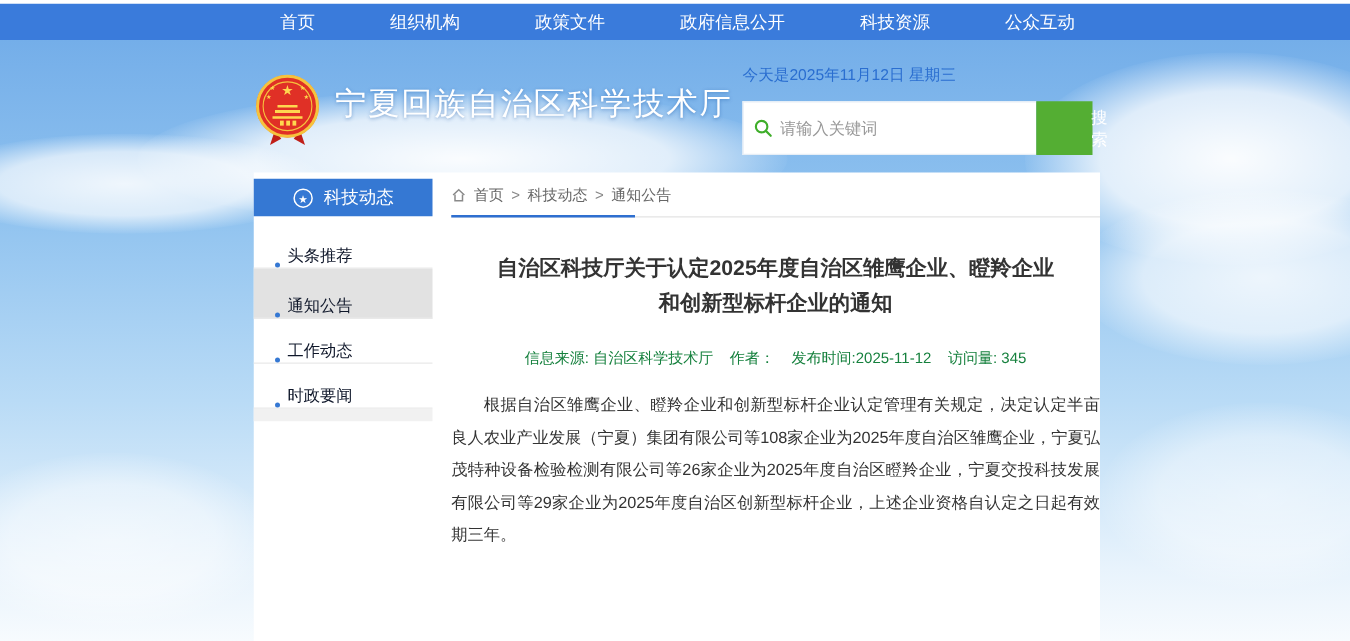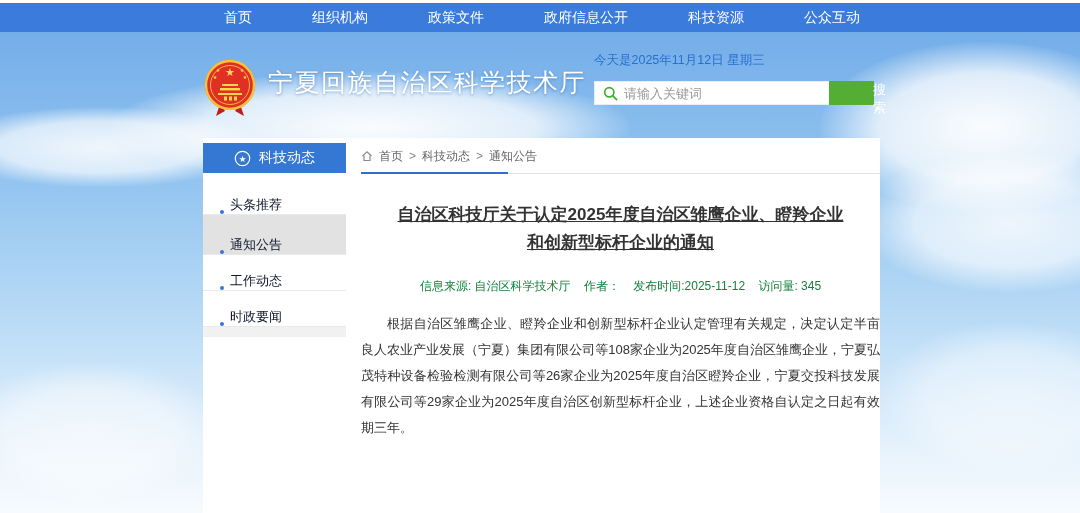--- a/index.html
+++ b/index.html
@@ -36,21 +36,21 @@
   .site-title { color:#fff; font-size:25px; font-weight:normal; letter-spacing:1.5px;
     text-shadow:0 1px 3px rgba(20,80,160,.45); white-space:nowrap; }
   .site-subtitle { color:#fff; font-size:11px; letter-spacing:1.1px; word-spacing:7px;
     margin-top:7px; text-shadow:0 1px 2px rgba(20,80,160,.4); white-space:nowrap; }
 
   .header-right { position:absolute; left:594px; top:52px; width:280px; }
   .date-row { display:flex; align-items:center; font-size:12.5px; color:#2a6ed0; }
   .date-text { flex:0 0 auto; }
   .quick-links { margin-left:auto; display:flex; gap:8px; }
   .quick-links span { color:#2a6ed0; cursor:pointer; white-space:nowrap; }
-  .search-row { margin-top:12px; display:flex; height:24px; }
+  .search-row { margin-top:12px; display:flex; height:43px; }
   .search-box { flex:1; background:#fff; display:flex; align-items:center; padding-left:8px;
     border:1px solid #e7eef6; border-right:none; }
   .search-box input { border:none; outline:none; flex:1; font-size:13px; color:#333;
     font-family:"Liberation Sans","DejaVu Sans",sans-serif; background:transparent; margin-left:6px; }
   .search-box input::placeholder { color:#999; }
   .search-btn { width:45px; background:#54ae33; color:#fff; font-size:13px; border:none;
     cursor:pointer; font-family:"Liberation Sans","DejaVu Sans",sans-serif;padding-left:44px; }
 
   
   .panel { position:absolute; left:203px; top:138px; width:677px; height:375px; background:#fff; }
@@ -68,21 +68,21 @@
 
   
   .content { position:absolute; left:158px; top:5px; width:519px; }
   .breadcrumb { display:flex; align-items:center; gap:6px; height:26px; font-size:12px; color:#666; }
   .breadcrumb .crumb { cursor:pointer; }
   .crumb-sep { color:#888; }
   .bc-rule { position:relative; height:3px; border-bottom:1px solid #e3e3e3; margin-top:2px; }
   .bc-rule::before { content:""; position:absolute; left:0; bottom:-1px; width:147px; height:2px; background:#2e6fd0; }
 
   .article-title { margin:27px auto 0; max-width:458px; text-align:center;
-    font-size:17px; font-weight:bold; color:#333; line-height:28px;text-decoration:underline; }
+    font-size:17px; font-weight:bold; color:#333; line-height:28px; }
   .article-meta { margin-top:21px; text-align:center; font-size:12px; color:#15803d; }
   .article-meta span { margin:0 5px; }
   .article-body { margin-top:16px; }
   .article-body p { font-size:13px; color:#333; line-height:26px; text-indent:2em; text-align:justify; }
 </style>
 </head>
 <body>
 
 <div class="page">
 

